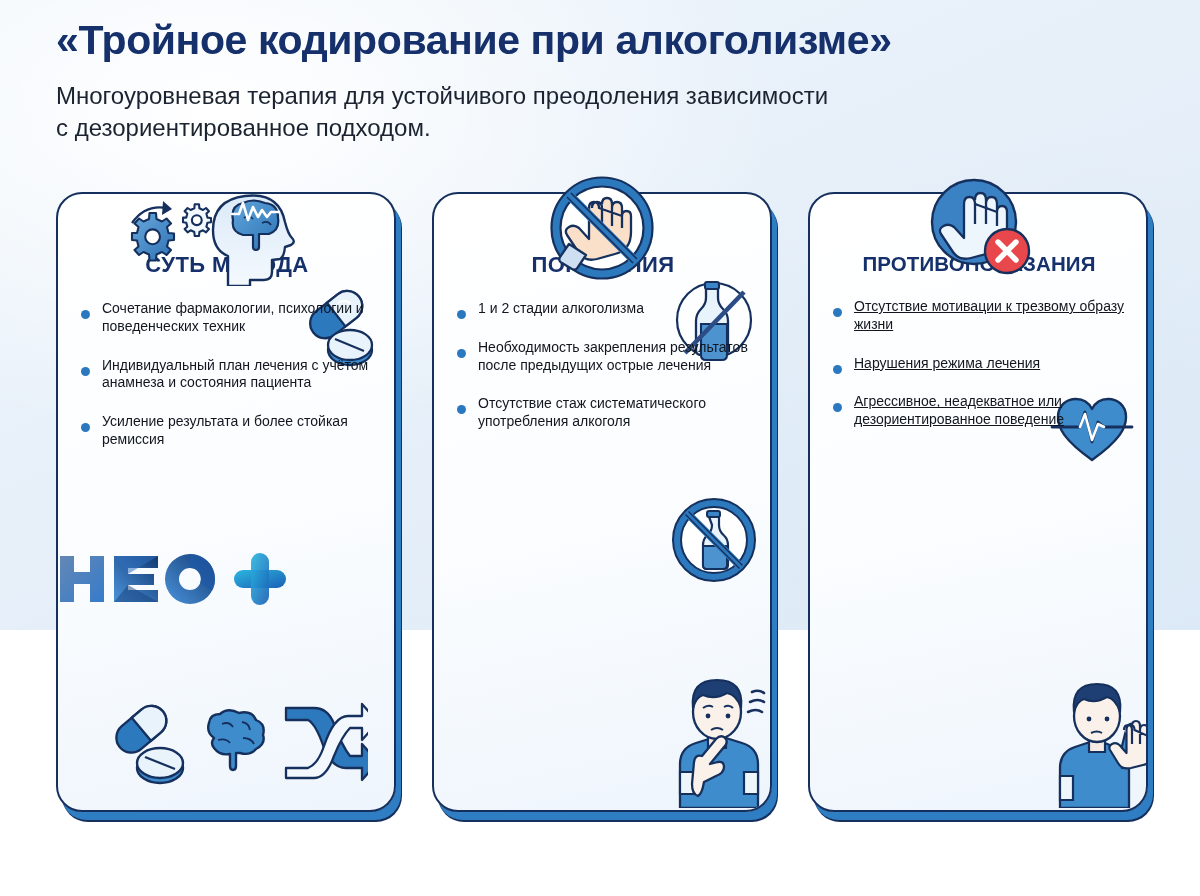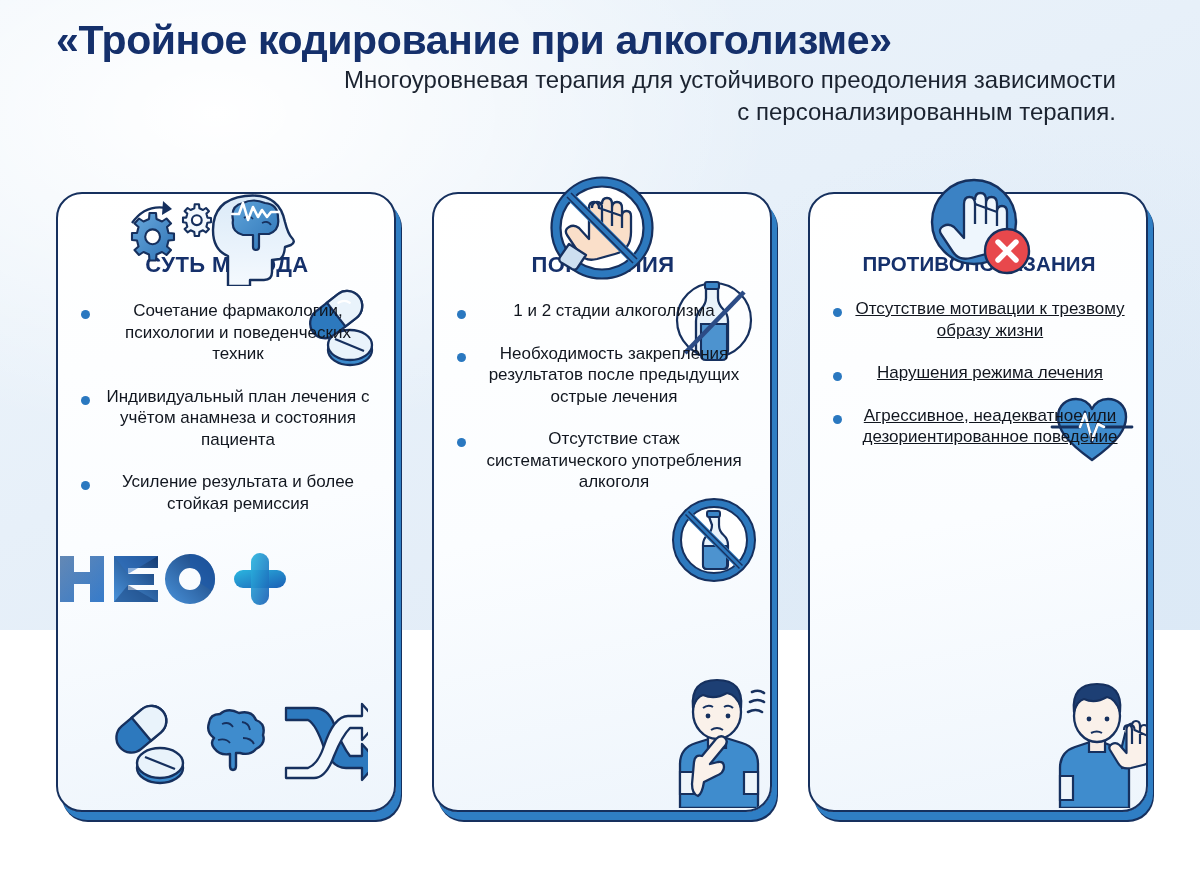--- a/index.html
+++ b/index.html
@@ -29,26 +29,25 @@
   .poster-title {
     font-size: 41px;
     font-weight: bold;
     color: #15306b;
     letter-spacing: -0.4px;
     line-height: 1.12;
     white-space: nowrap;
   }
 
   .poster-subtitle {
-    margin-top: 0;
+    margin-top: 16px;
     font-size: 24px;
     line-height: 1.35;
     color: #1b2330;
     max-width: 1060px;
-    text-align: right;
   }
 
   
   .cards {
     position: absolute;
     left: 56px;
     top: 192px;
     width: 1092px;
     height: 620px;
     display: flex;
@@ -82,25 +81,24 @@
     margin-bottom: 22px;
   }
   .card-3 .card-title { font-size: 20.5px; letter-spacing: 0.1px; }
 
   .bullets { list-style: none; position: relative; z-index: 3; }
 
   .bullets li {
     position: relative;
     padding-left: 22px;
     margin-bottom: 21px;
-    font-size: 17px;
+    font-size: 14px;
     line-height: 1.27;
     color: #11161f;
     max-width: 305px;
-    text-align: center;
   }
   .card-2 .bullets li { max-width: 300px; }
   .card-3 .bullets li { max-width: 300px; text-decoration: underline; }
 
   .bullets li::before {
     content: "";
     position: absolute;
     left: 1px;
     top: 10px;
     width: 9px;
@@ -148,21 +146,21 @@
 </style>
 </head>
 <body>
 
 <div class="poster">
 
   <div class="header">
     <h1 class="poster-title">«Тройное кодирование при алкоголизме»</h1>
     <div class="poster-subtitle">
       <div>Многоуровневая терапия для устойчивого преодоления зависимости</div>
-      <div>с персонализированным терапия.</div>
+      <div>с дезориентированное подходом.</div>
     </div>
   </div>
 
   <svg class="connector conn-1" viewBox="0 0 68 480" fill="none">
     <path d="M0 0 L40 0 Q52 0 52 12 L52 448 Q52 462 38 462 L-6 462" stroke="#16305e" stroke-width="2.4" fill="none"></path>
   </svg>
   <svg class="connector conn-2" viewBox="0 0 68 420" fill="none">
     <path d="M0 0 L40 0 Q52 0 52 12 L52 388 Q52 402 38 402 L-6 402" stroke="#16305e" stroke-width="2.4" fill="none"></path>
   </svg>
 

